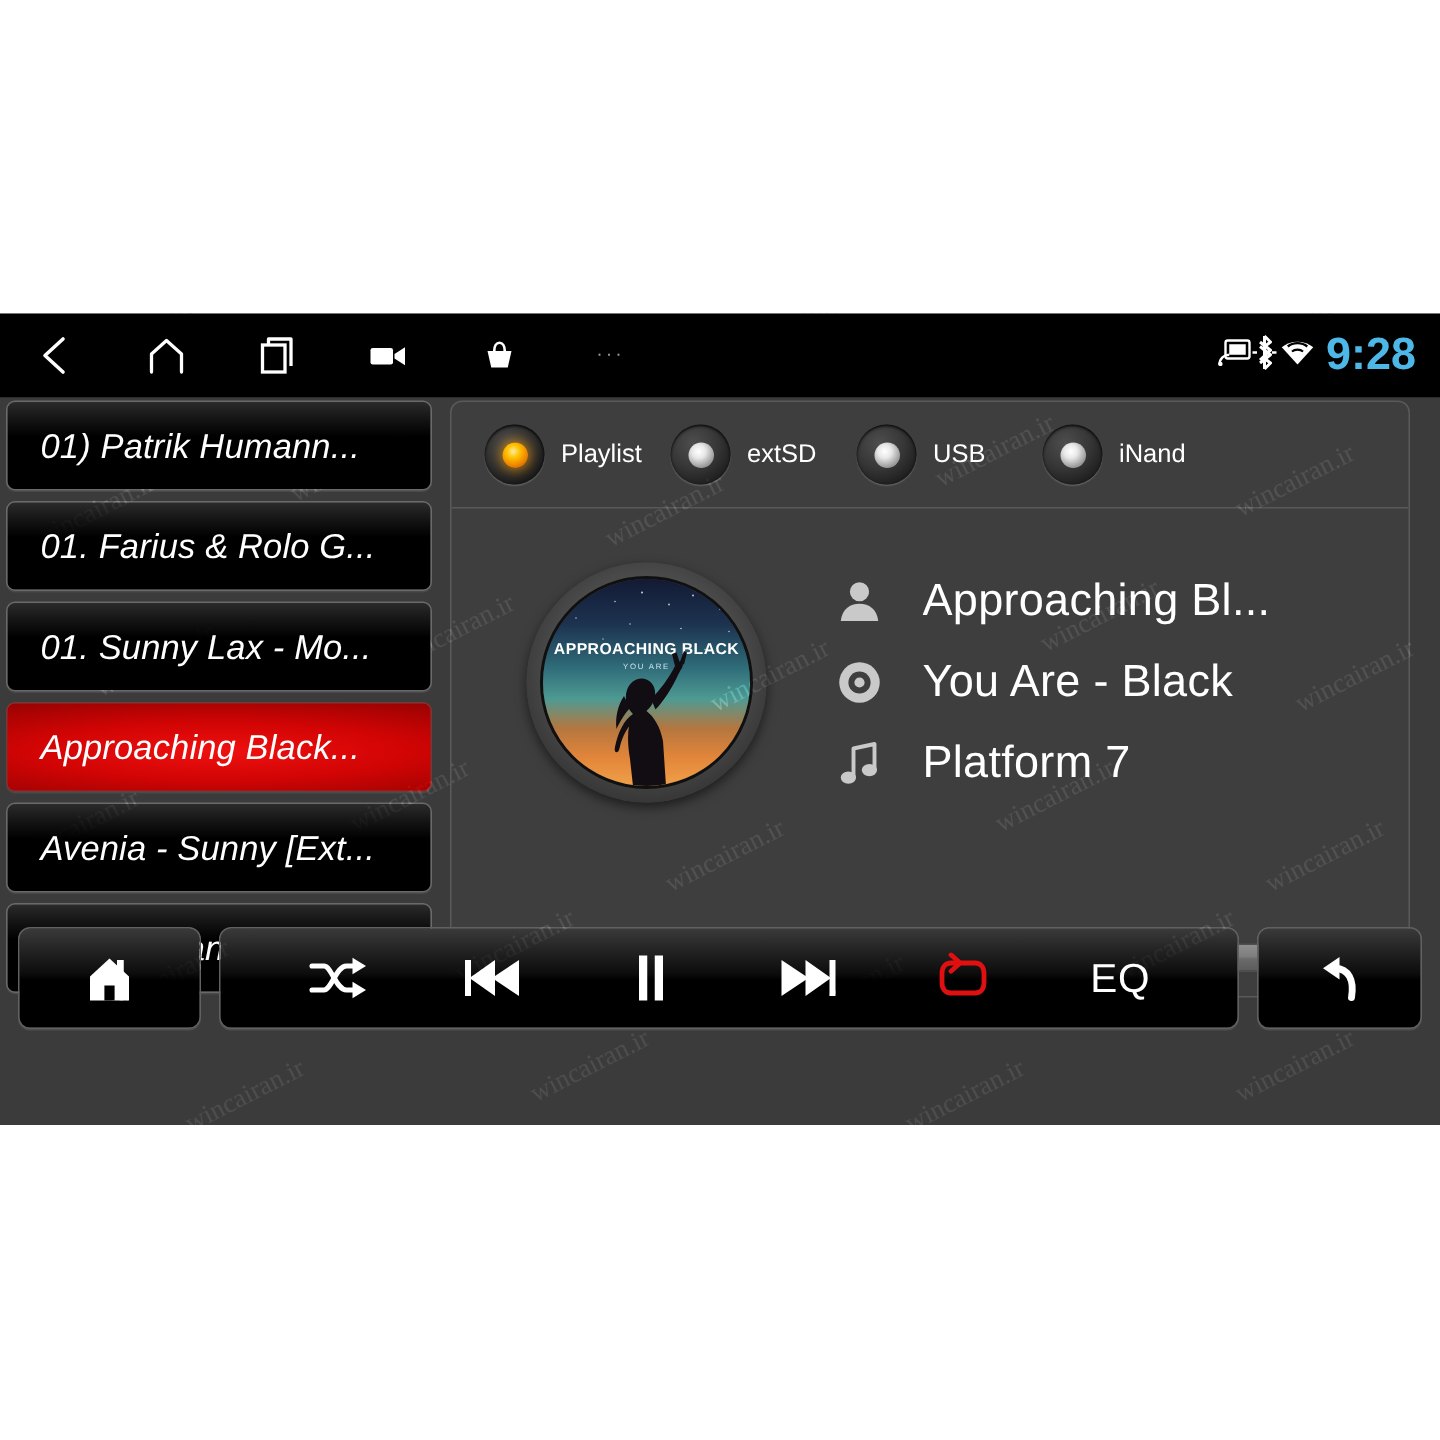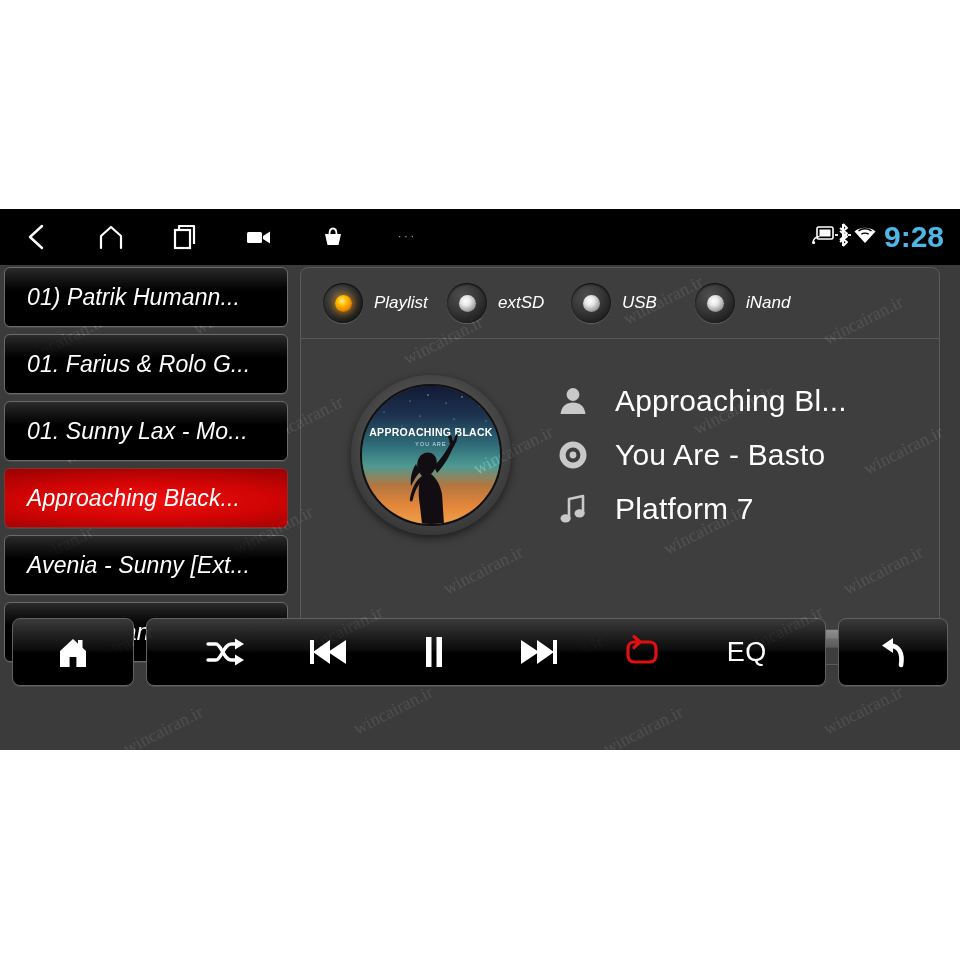--- a/index.html
+++ b/index.html
@@ -158,21 +158,20 @@
   }
   .led.on .led-core {
     background: radial-gradient(circle at 42% 35%, #ffe9a8 0%, #ffc400 28%, #f08a00 60%, #a84e00 100%);
     box-shadow: 0 0 7px 2px rgba(255,160,0,0.55);
   }
   .source-label {
     color: #ffffff;
     font-size: 17px;
     margin-left: 11px;
     white-space: nowrap;
-    font-style: italic;
   }
 
   
   .nowplaying {
     position: relative;
     height: 232px;
     display: flex;
     align-items: center;
   }
   .art-wrap {
@@ -538,21 +537,21 @@
           </div>
 
           <div class="meta-row">
             <span class="meta-icon">
               <svg width="32" height="32" viewBox="0 0 32 32">
                 <circle cx="16" cy="16" r="13.5" fill="#c9c9c9"></circle>
                 <circle cx="16" cy="16" r="7.4" fill="#3e3e3e"></circle>
                 <circle cx="16" cy="16" r="3.4" fill="#c9c9c9"></circle>
               </svg>
             </span>
-            <span class="meta-text">You Are - Basto</span>
+            <span class="meta-text">You Are - Black</span>
           </div>
 
           <div class="meta-row">
             <span class="meta-icon">
               <svg width="30" height="34" viewBox="0 0 30 34">
                 <path d="M11,26 L11,7 L25,4 L25,21" fill="none" stroke="#c9c9c9" stroke-width="2.6" stroke-linejoin="round"></path>
                 <ellipse cx="7.6" cy="26.4" rx="5.1" ry="4.1" fill="#c9c9c9"></ellipse>
                 <ellipse cx="21.6" cy="21.4" rx="5.1" ry="4.1" fill="#c9c9c9"></ellipse>
               </svg>
             </span>

